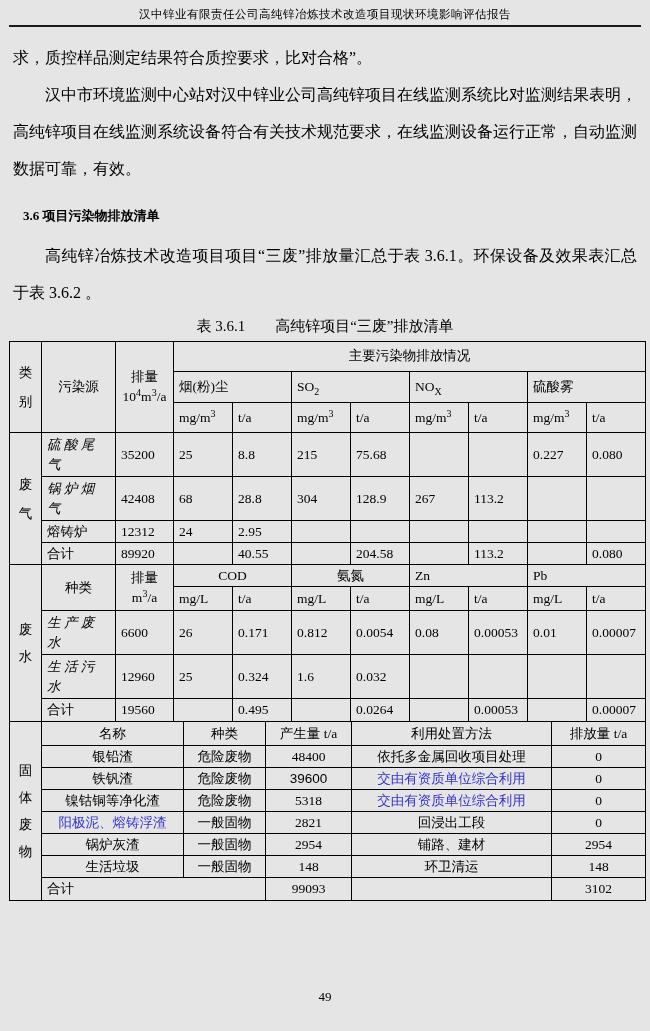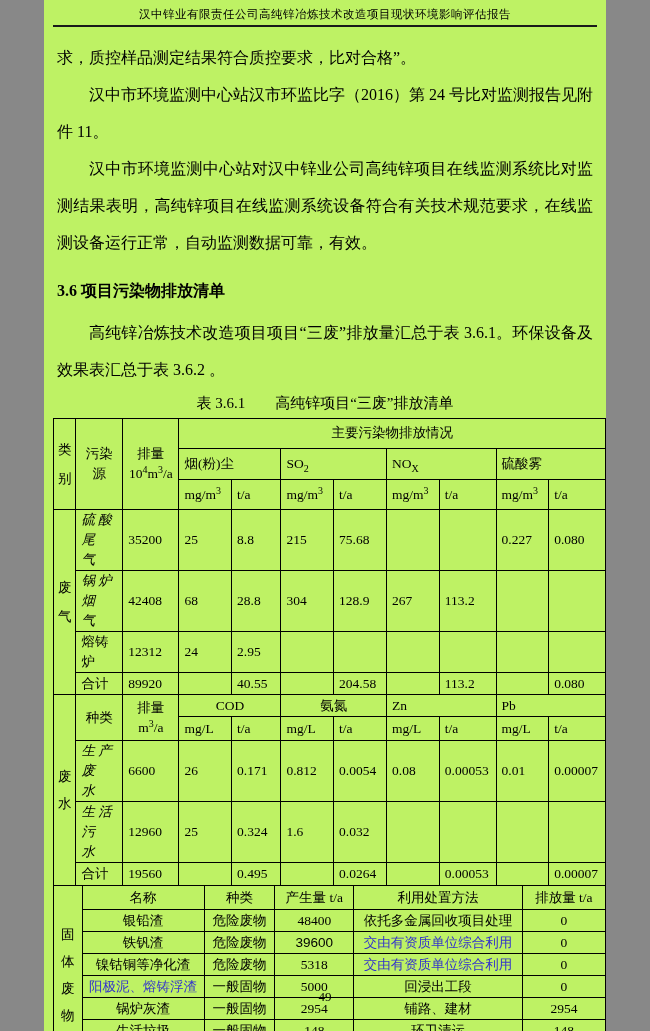--- a/index.html
+++ b/index.html
@@ -1,29 +1,29 @@
 <!DOCTYPE html>
 <html style="--accent-blue: #3333cc;"><head>
 <meta charset="utf-8">
 <style>
   html,body{margin:0;padding:0;background:#888;}
   .page{
-    width:562px;height:1031px;background:#bef264;margin:0 auto;position:relative;
+    width:650px;height:1031px;background:#e5e5e5;margin:0 auto;position:relative;
     font-family:"Liberation Serif","DejaVu Serif",serif;color:#000;
     box-sizing:border-box;overflow:hidden;
   }
   
   .hdr{padding-top:7px;margin:0 9px;text-align:center;font-size:11.5px;
        letter-spacing:.5px;border-bottom:2.5px solid #1a1a1a;padding-bottom:3px;}
   
   .content{margin:0 13px;}
   .para{font-size:16px;line-height:37px;text-align:justify;margin:0;}
   .para.indent{text-indent:2em;}
   .content .first{margin-top:12px;}
-  .h2{font-size:16px;font-weight:bold;margin:20px 0 12px 0;
+  .h2{font-size:13px;font-weight:bold;margin:20px 0 12px 10px;
       font-family:"Liberation Serif","DejaVu Serif",serif;}
   .tcaption{text-align:center;font-size:15px;margin:6px 0 5px 0;}
   .tcaption .lbl{margin-right:30px;}
   
   table{border-collapse:collapse;table-layout:fixed;margin-left:9px;
         font-size:13.5px;line-height:20px;}
   .t1,.t2{border:1.5px solid #000;}
   td{border:1px solid #000;padding:0 5px;vertical-align:middle;text-align:left;
      overflow:hidden;}
   .t2{margin-top:-1px;}
@@ -42,21 +42,20 @@
 </style>
 </head>
 <body>
 
 <div class="page">
 
   <div class="hdr">汉中锌业有限责任公司高纯锌冶炼技术改造项目现状环境影响评估报告</div>
 
   <div class="content">
     <p class="para first">求，质控样品测定结果符合质控要求，比对合格”。</p>
-    <p class="para indent">汉中市环境监测中心站汉市环监比字（2016）第 24 号比对监测报告见附件 11。</p>
     <p class="para indent">汉中市环境监测中心站对汉中锌业公司高纯锌项目在线监测系统比对监测结果表明，高纯锌项目在线监测系统设备符合有关技术规范要求，在线监测设备运行正常，自动监测数据可靠，有效。</p>
     <h2 class="h2">3.6 项目污染物排放清单</h2>
     <p class="para indent">高纯锌冶炼技术改造项目项目“三废”排放量汇总于表 3.6.1。环保设备及效果表汇总于表 3.6.2 。</p>
     <div class="tcaption">
       <span class="lbl">表 3.6.1</span><span>高纯锌项目“三废”排放清单</span>
     </div>
   </div>
 
   <table class="t1">
     <colgroup>
@@ -255,21 +254,21 @@
     <tr class="h22">
       <td class="c">镍钴铜等净化渣</td>
       <td class="c">危险废物</td>
       <td class="c">5318</td>
       <td class="c blue">交由有资质单位综合利用</td>
       <td class="c">0</td>
     </tr>
     <tr class="h22">
       <td class="c blue">阳极泥、熔铸浮渣</td>
       <td class="c">一般固物</td>
-      <td class="c">5000</td>
+      <td class="c">2821</td>
       <td class="c">回浸出工段</td>
       <td class="c">0</td>
     </tr>
     <tr class="h22">
       <td class="c">锅炉灰渣</td>
       <td class="c">一般固物</td>
       <td class="c">2954</td>
       <td class="c">铺路、建材</td>
       <td class="c">2954</td>
     </tr>

